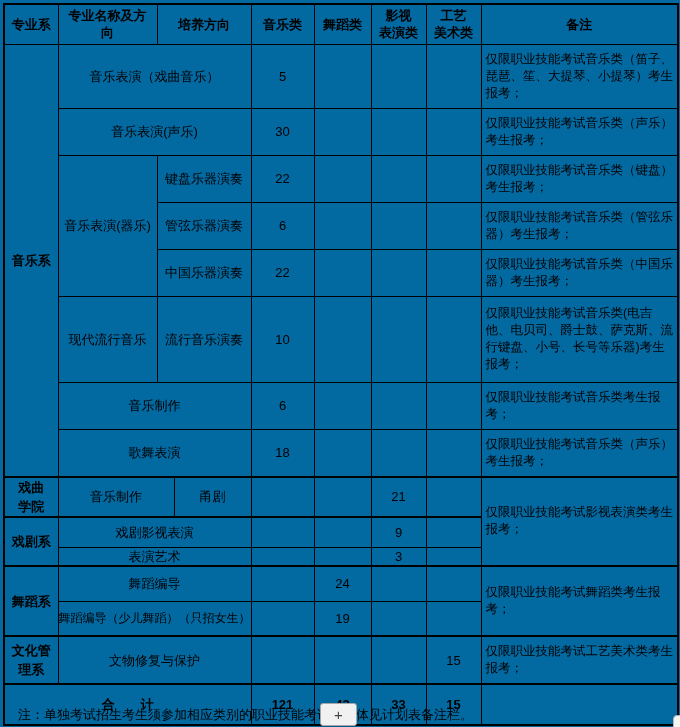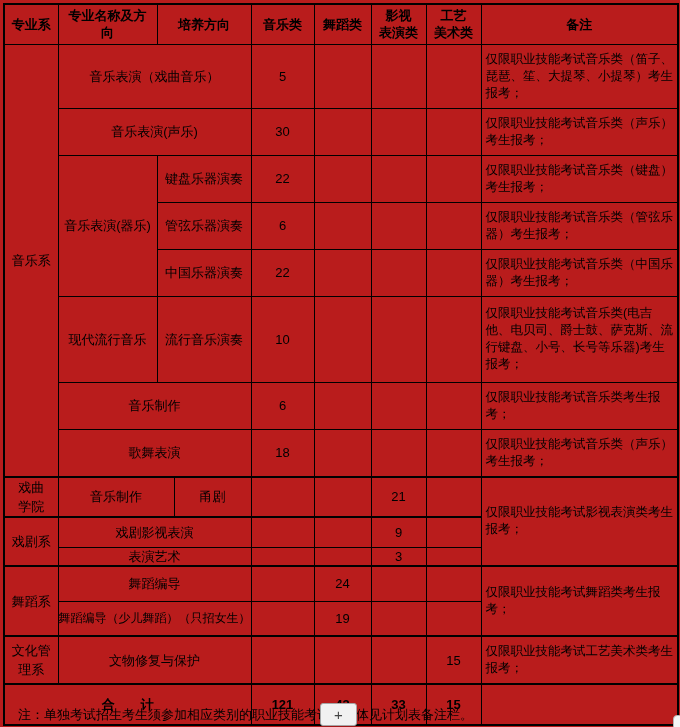--- a/index.html
+++ b/index.html
@@ -1,23 +1,23 @@
 <!DOCTYPE html>
 <html><head>
 <meta charset="utf-8">
 <style>
   html,body{margin:0;padding:0;background:#fff;}
-  .page{position:relative;width:680px;height:727px;background:#b91c1c;
+  .page{position:relative;width:680px;height:727px;background:#0369a1;
         font-family:"Liberation Sans",sans-serif;color:#000;overflow:hidden;}
   table.plan{position:absolute;left:3px;top:3px;width:674px;
         border-collapse:collapse;table-layout:fixed;border:2px solid #000;}
   td{border:1px solid #000;font-size:13px;text-align:center;vertical-align:middle;
      padding:0;overflow:hidden;line-height:17px;}
   tr.hdr td{font-weight:bold;line-height:17px;}
-  td.dept{font-weight:normal;line-height:19px;}
+  td.dept{font-weight:bold;line-height:19px;}
   td.pre{white-space:pre-line;}
   td.remark{text-align:left;font-size:12.5px;line-height:17px;padding:6px 4px;}
   td.tight{font-size:12px;}
   tr.sec td{border-top-width:2px;}
   tr.total td{font-weight:bold;margin-left:36px;}
   .footnote{position:absolute;left:18px;top:704px;width:655px;
             font-size:13px;line-height:21px;color:#000;}
   .zoom-btn{position:absolute;left:320px;top:703px;width:37px;height:23px;
             background:#f1f1f1;border:1px solid #a6a6a6;border-radius:3px;
             box-shadow:0 1px 1px rgba(0,0,0,0.15);

